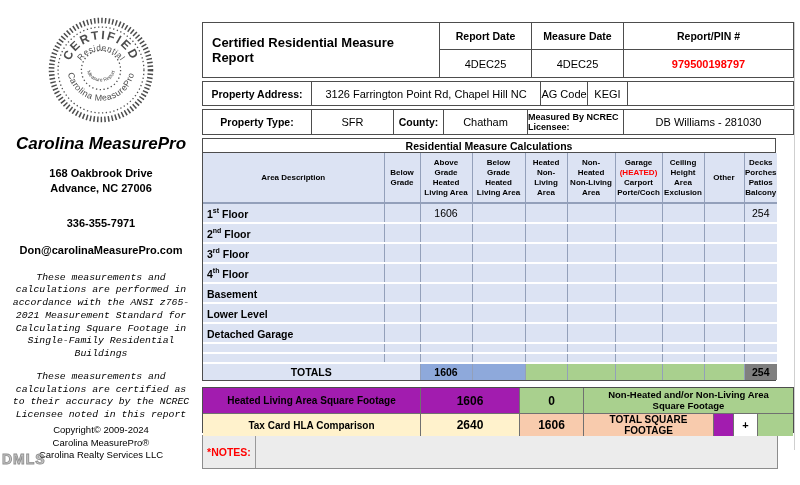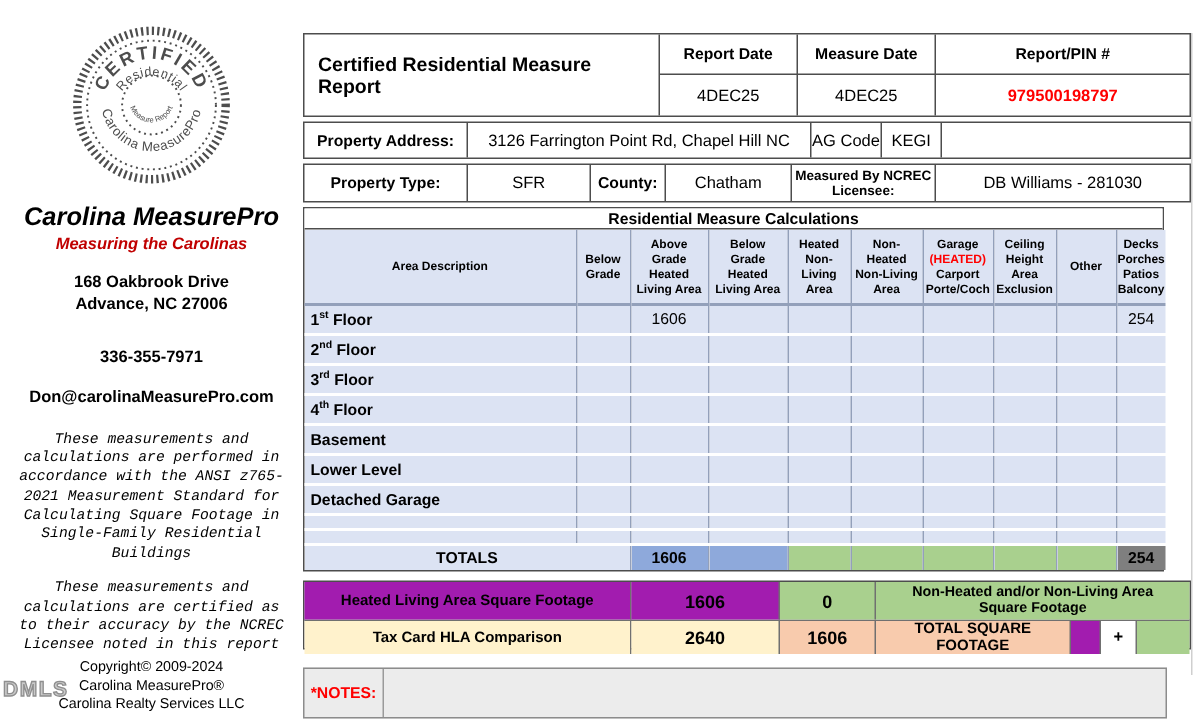--- a/index.html
+++ b/index.html
@@ -34,21 +34,21 @@
   .s1 .hcell { display:flex; align-items:center; justify-content:center; font-size:10.5px; font-weight:bold;
                border-bottom:1px solid #4d4d4d; border-right:1px solid #4d4d4d; }
   .s1 .vcell { display:flex; align-items:center; justify-content:center; font-size:11px;
                border-right:1px solid #4d4d4d; }
   .s1 .last { border-right:none; }
   .pin-val { color:#FF0000; font-weight:bold; }
 
   
   .s2 { height:25px; margin-top:3px; display:grid; grid-template-columns:109px 229px 47px 40px 1fr; }
   .s3 { height:26px; margin-top:3px; display:grid; grid-template-columns:109px 82px 50px 84px 96px 1fr; }
-  .pcell { display:flex; align-items:center; justify-content:center; text-align:center;
+  .pcell { display:flex; align-items:center; justify-content:center; text-align:left;
            border-right:1px solid #4d4d4d; font-size:11px; }
   .pcell.last { border-right:none; }
   .plabel { font-size:10.5px; font-weight:bold; }
   .plabel-sm { font-size:9px; font-weight:bold; line-height:1.15; }
 
   
   .s4 { margin-top:3px; width:574px; }
   .calc-title { height:14px; display:flex; align-items:center; justify-content:center;
                 font-size:10.5px; font-weight:bold; border-bottom:1.5px solid #4d4d4d; background:#fff; }
   table.calc { border-collapse:collapse; table-layout:fixed; width:571px; }
@@ -80,21 +80,21 @@
   .scell.last { border-right:none; }
   .sval { font-size:12px; font-weight:bold; }
   .bg-blue { background:#a21caf; }
   .bg-green { background:#A9D08E; }
   .bg-cream { background:#FFF2CC; }
   .bg-peach { background:#F8CBAD; }
   .wrap2 { font-size:9.5px; line-height:1.15; padding:0 14px; }
   .plus-btn { background:#fff; font-size:11px; font-weight:bold; cursor:default; }
 
   
-  .s6 { margin-top:12px; width:576px; height:34px; display:grid; grid-template-columns:53px 1fr;
+  .s6 { margin-top:2px; width:576px; height:34px; display:grid; grid-template-columns:53px 1fr;
         background:#ececec; border:1.5px solid #8c8c8c; }
   .notes-label { display:flex; align-items:center; justify-content:center; color:#FF0000;
                  font-size:10.5px; font-weight:bold; border-right:1px solid #9a9a9a; }
 </style>
 </head>
 <body>
 
 <div class="page">
 
   <aside class="sidebar">
@@ -117,21 +117,20 @@
         </text>
         <text font-size="9.5" letter-spacing="0.5" fill="#4d4d4d" text-anchor="middle">
           <textPath href="#arcBot" startOffset="50%">Carolina MeasurePro</textPath>
         </text>
         <text font-size="5.5" fill="#4d4d4d" text-anchor="middle">
           <textPath href="#arcInner" startOffset="50%">Measure Report</textPath>
         </text>
       </svg>
     </div>
     <div class="brand">Carolina MeasurePro</div>
-    <div class="tagline">Measuring the Carolinas</div>
     <div class="addr">
       <div>168 Oakbrook Drive</div>
       <div>Advance, NC 27006</div>
     </div>
     <div class="phone">336-355-7971</div>
     <div class="email">Don@carolinaMeasurePro.com</div>
     <div class="disc">These measurements and calculations are performed in accordance with the ANSI z765-2021 Measurement Standard for Calculating Square Footage in Single-Family Residential Buildings</div>
     <div class="disc disc2">These measurements and calculations are certified as to their accuracy by the NCREC Licensee noted in this report</div>
     <div class="copy">
       <div>Copyright© 2009-2024</div>

